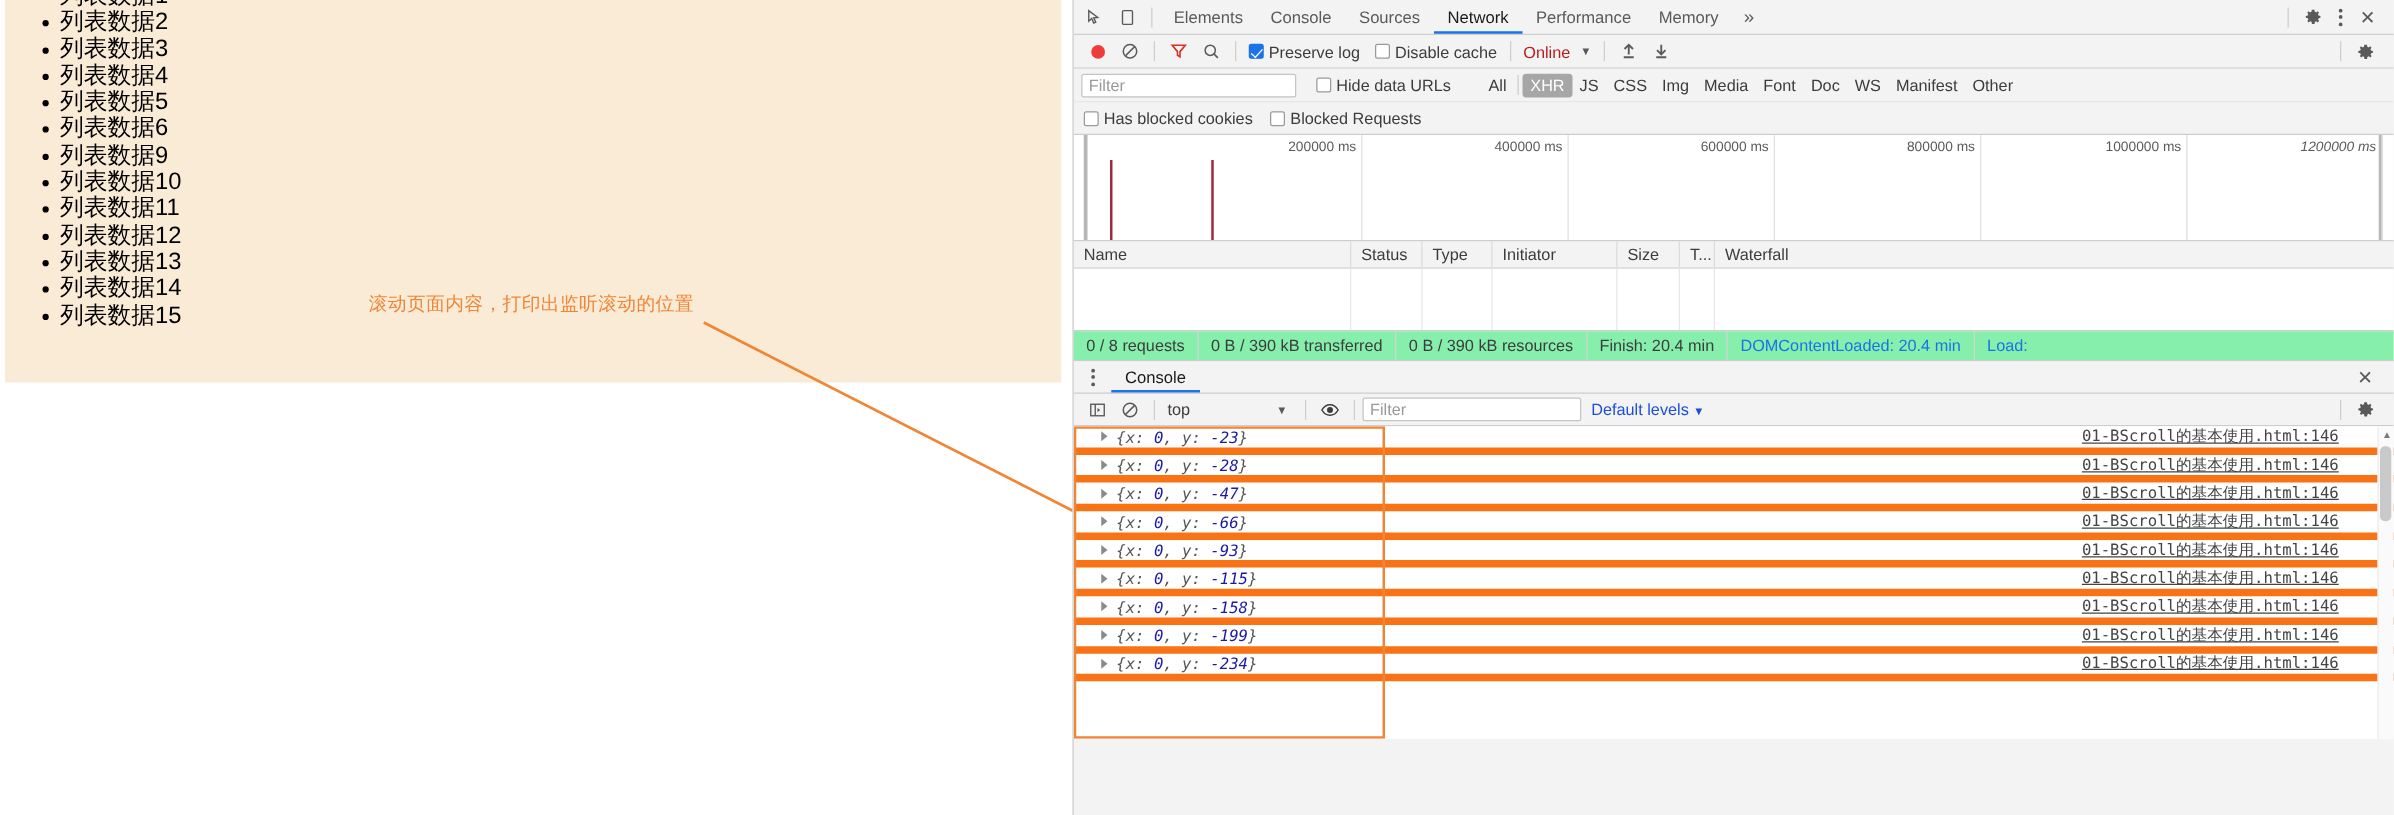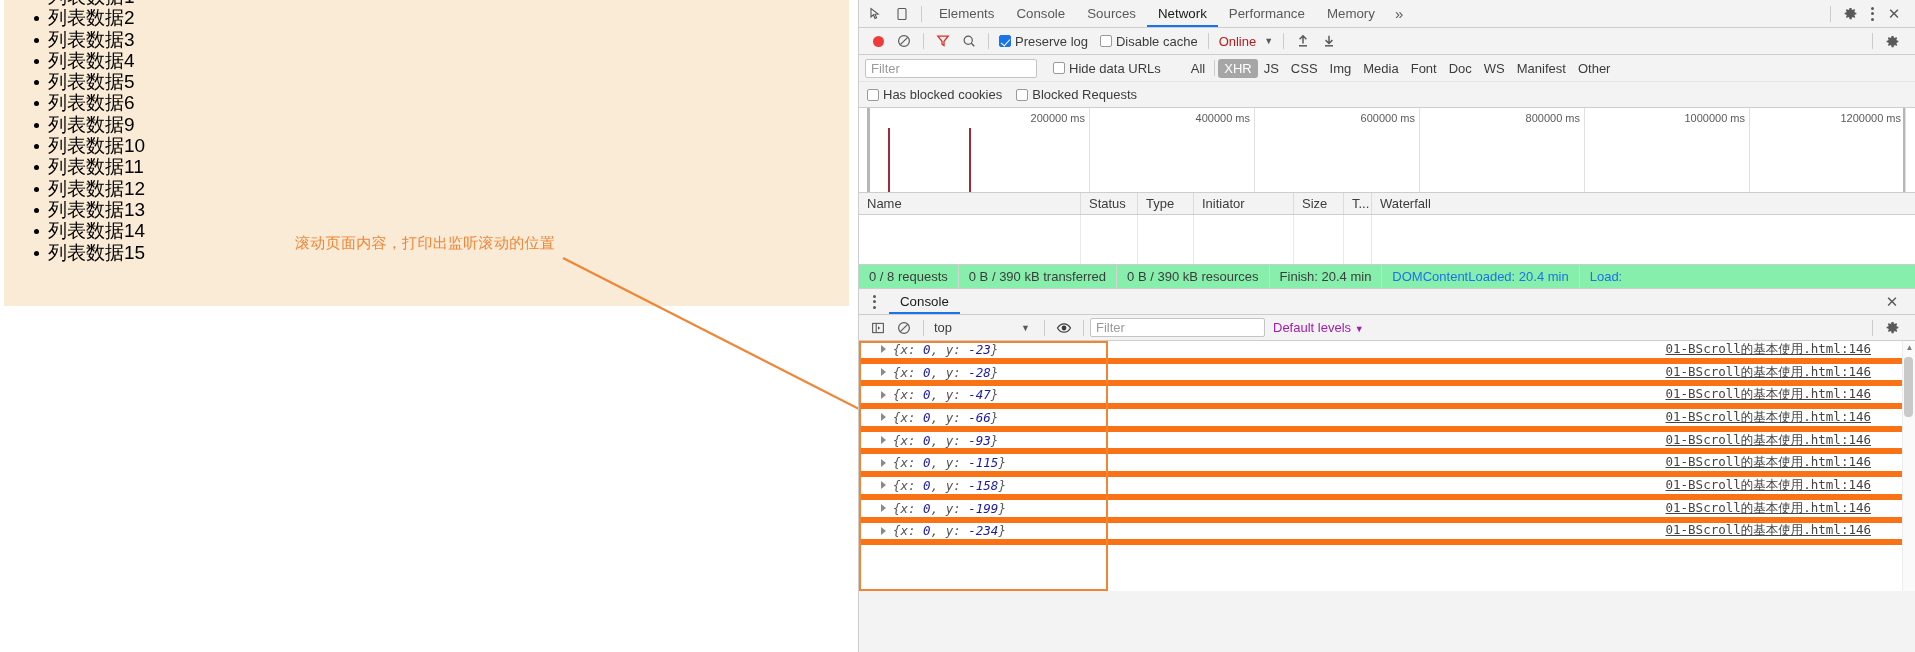--- a/index.html
+++ b/index.html
@@ -144,21 +144,21 @@
     border-bottom:1px solid #cdcdcd; padding:0 6px;
   }
   .ctx-select {
     width:108px; font-size:13px; color:#3c3c3c; display:flex; align-items:center;
     justify-content:space-between; padding:0 4px;
   }
   .console-filter {
     width:175px; height:19px; background:#fff; border:1px solid #c4c4c4; border-radius:2px;
     font-size:13px; color:#9a9a9a; padding:0 5px; line-height:17px;
   }
-  .levels { font-size:13px; color:#a21caf; padding:0 8px; }
+  .levels { font-size:13px; color:#1d4ed8; padding:0 8px; }
 
   .console-body { position:relative; background:#fff; height:250px; overflow:hidden; }
   .log-row {
     display:flex; align-items:center; height:22.7px;
     border-bottom:6px solid #f97316; padding-left:22px; position:relative;
   }
   .disc {
     width:0; height:0; border-left:5px solid #8a8a8a;
     border-top:4px solid transparent; border-bottom:4px solid transparent;
     margin-right:7px; flex:none;
@@ -348,21 +348,21 @@
     <div class="ov-divider" style="left:560px;"></div>
     <div class="ov-divider" style="left:725px;"></div>
     <div class="ov-divider" style="left:890px;"></div>
     <div class="ov-divider" style="left:1046px;"></div>
 
     <div class="ov-label" style="left:226px;">200000 ms</div>
     <div class="ov-label" style="left:391px;">400000 ms</div>
     <div class="ov-label" style="left:556px;">600000 ms</div>
     <div class="ov-label" style="left:721px;">800000 ms</div>
     <div class="ov-label" style="left:886px;">1000000 ms</div>
-    <div class="ov-label" style="left:1042px;">1200000 ms</div>
+    <div class="ov-label" style="left:1042px;font-style:italic;">1200000 ms</div>
 
     <div class="ov-bar" style="left:29px; top:20px; bottom:0;"></div>
     <div class="ov-bar" style="left:110px; top:20px; bottom:0;"></div>
 
   </div>
 
   <div class="tbl-head">
     <div class="th" style="width:222px;">Name</div>
     <div class="th" style="width:57px;">Status</div>
     <div class="th" style="width:56px;">Type</div>

